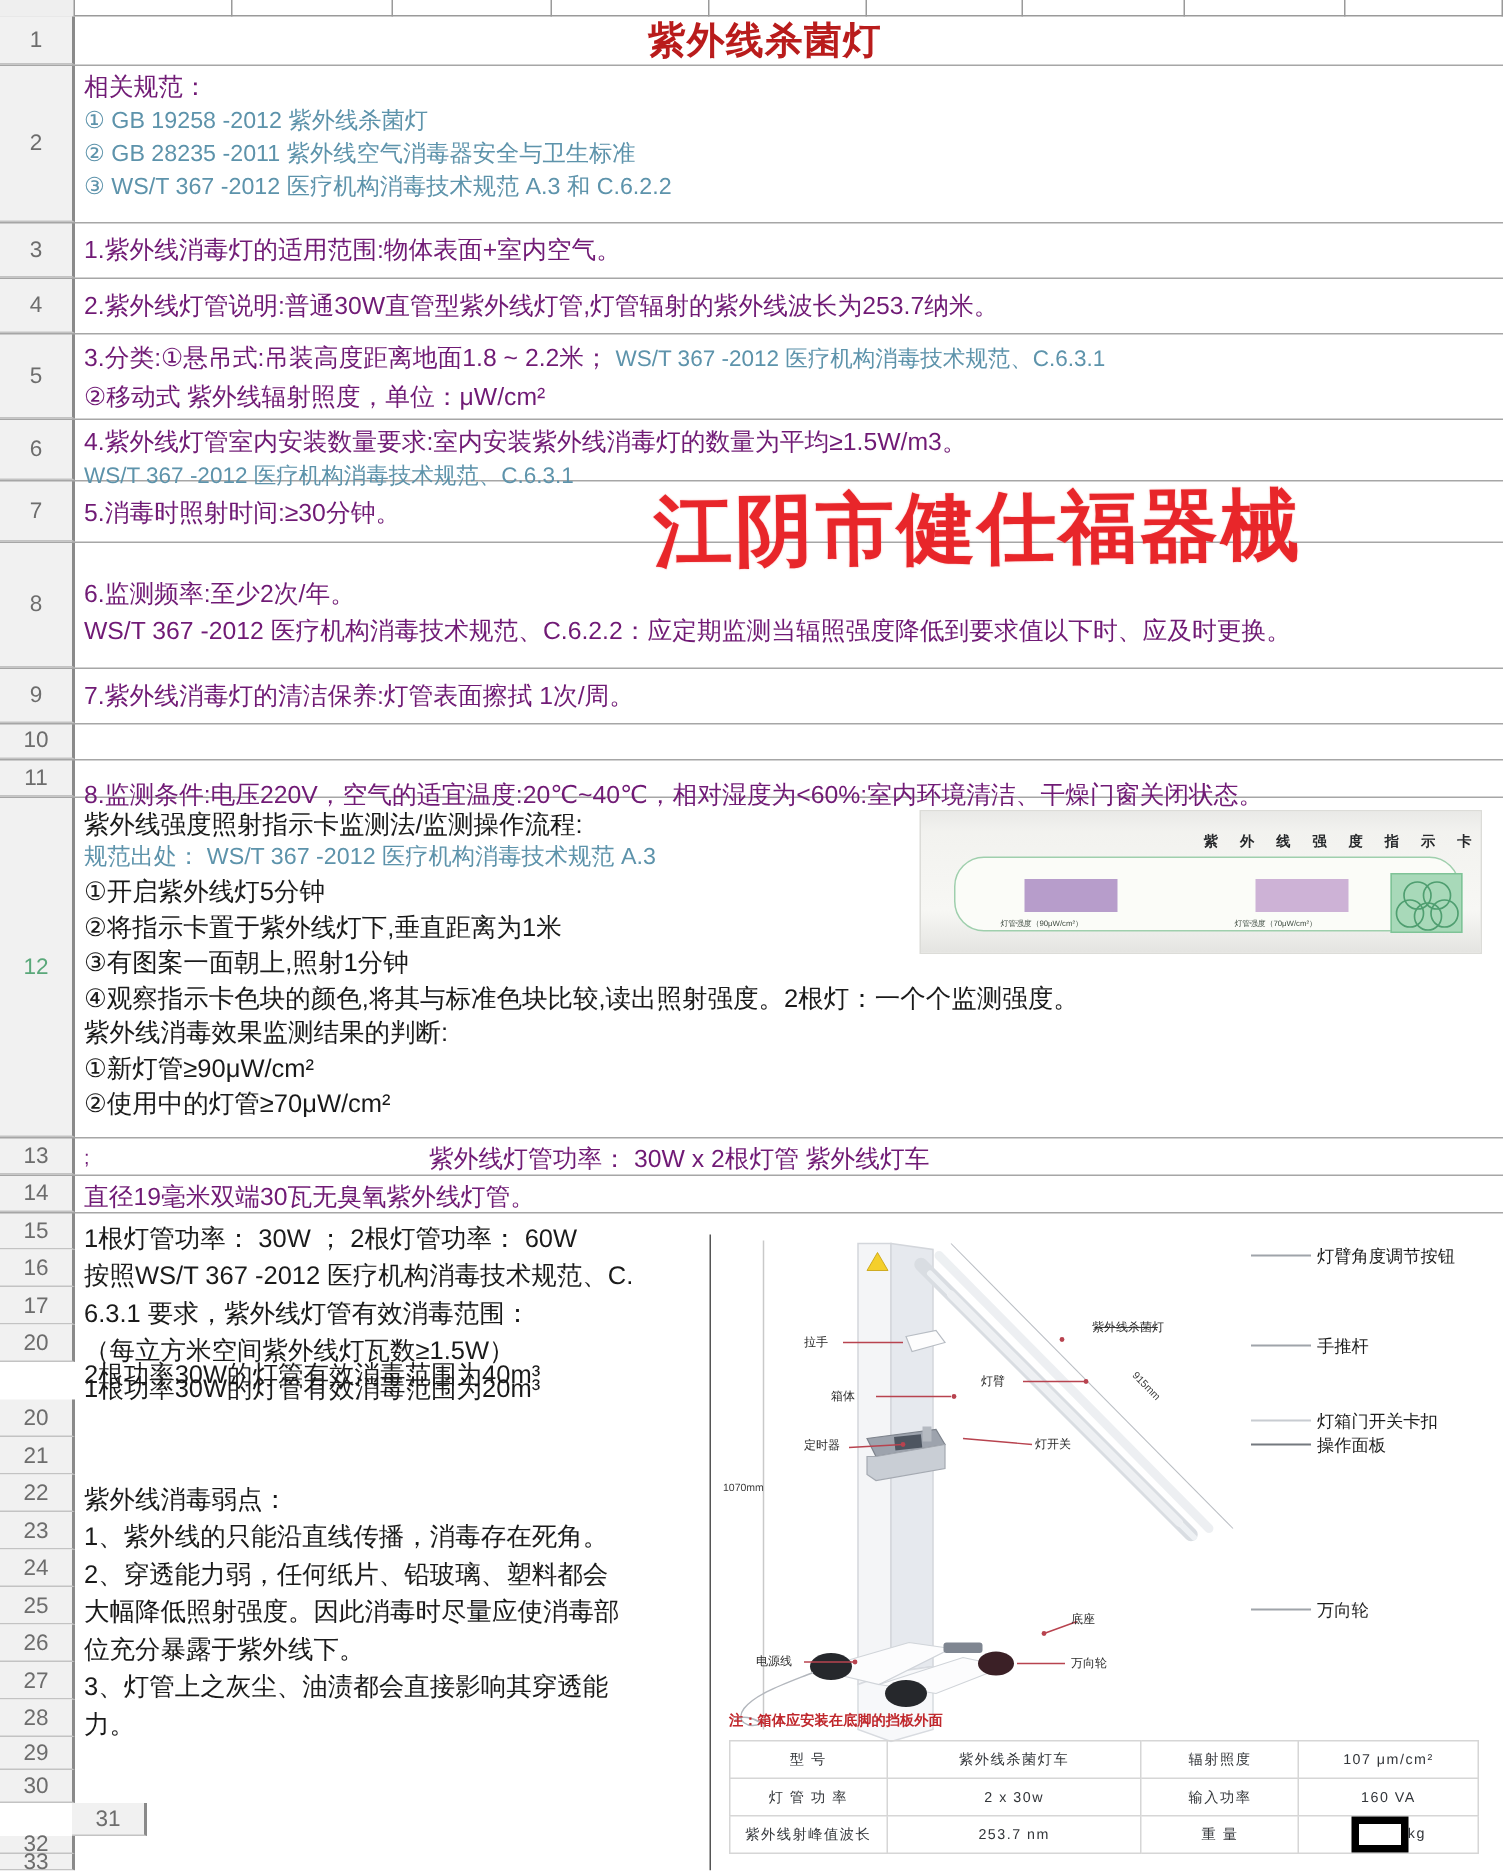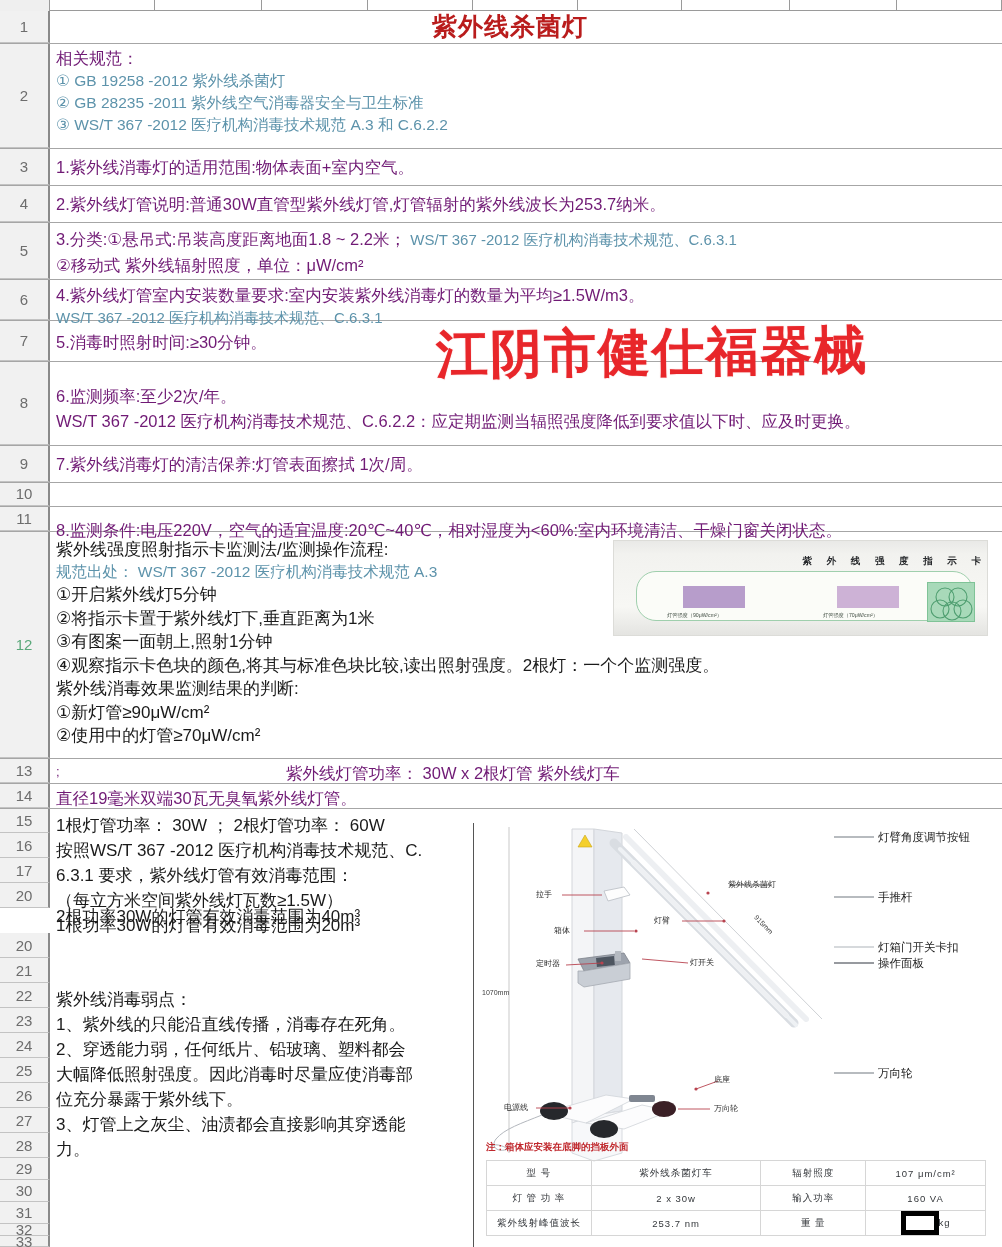--- a/index.html
+++ b/index.html
@@ -125,21 +125,21 @@
   <div class="rowhdr" style="top:958px;height:25px;">21</div>
   <div class="rowhdr" style="top:983px;height:25px;">22</div>
   <div class="rowhdr" style="top:1008px;height:25px;">23</div>
   <div class="rowhdr" style="top:1033px;height:25px;">24</div>
   <div class="rowhdr" style="top:1058px;height:25px;">25</div>
   <div class="rowhdr" style="top:1083px;height:25px;">26</div>
   <div class="rowhdr" style="top:1108px;height:25px;">27</div>
   <div class="rowhdr" style="top:1133px;height:25px;">28</div>
   <div class="rowhdr" style="top:1158px;height:22px;">29</div>
   <div class="rowhdr" style="top:1180px;height:22px;">30</div>
-  <div class="rowhdr" style="top:1202px;height:22px;">31</div>
+  <div class="rowhdr" style="top:1202px;height:22px;margin-left:48px;">31</div>
   <div class="rowhdr" style="top:1224px;height:12px;">32</div>
   <div class="rowhdr" style="top:1236px;height:11px;">33</div>
 
   <div class="rowline" style="top:43px;"></div>
   <div class="rowline" style="top:148px;"></div>
   <div class="rowline" style="top:185px;"></div>
   <div class="rowline" style="top:222px;"></div>
   <div class="rowline" style="top:279px;"></div>
   <div class="rowline" style="top:320px;"></div>
   <div class="rowline" style="top:361px;"></div>

